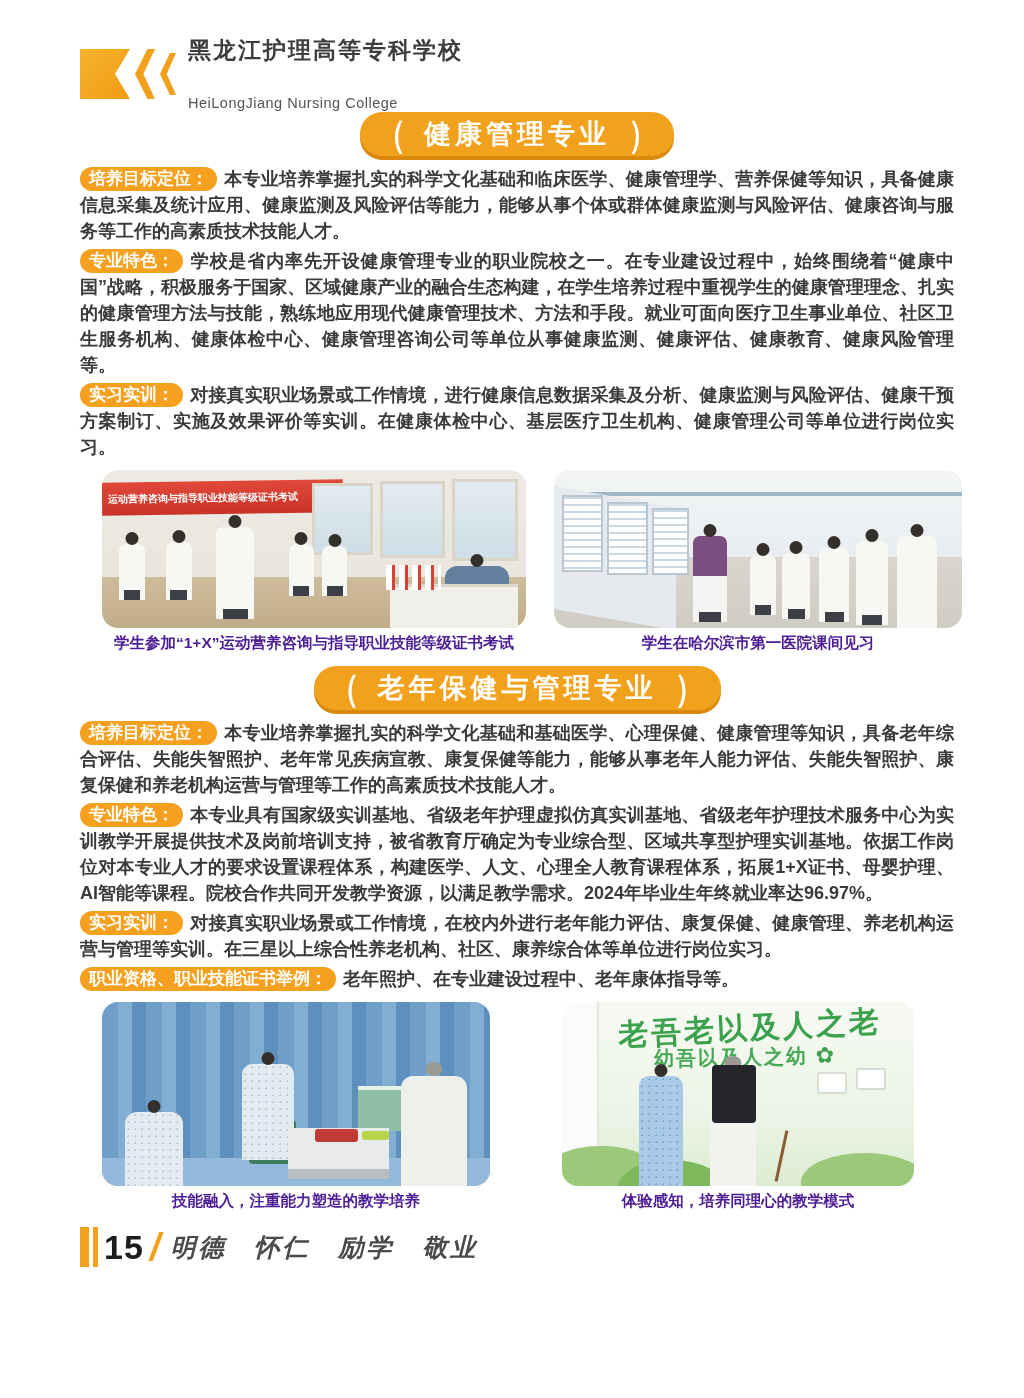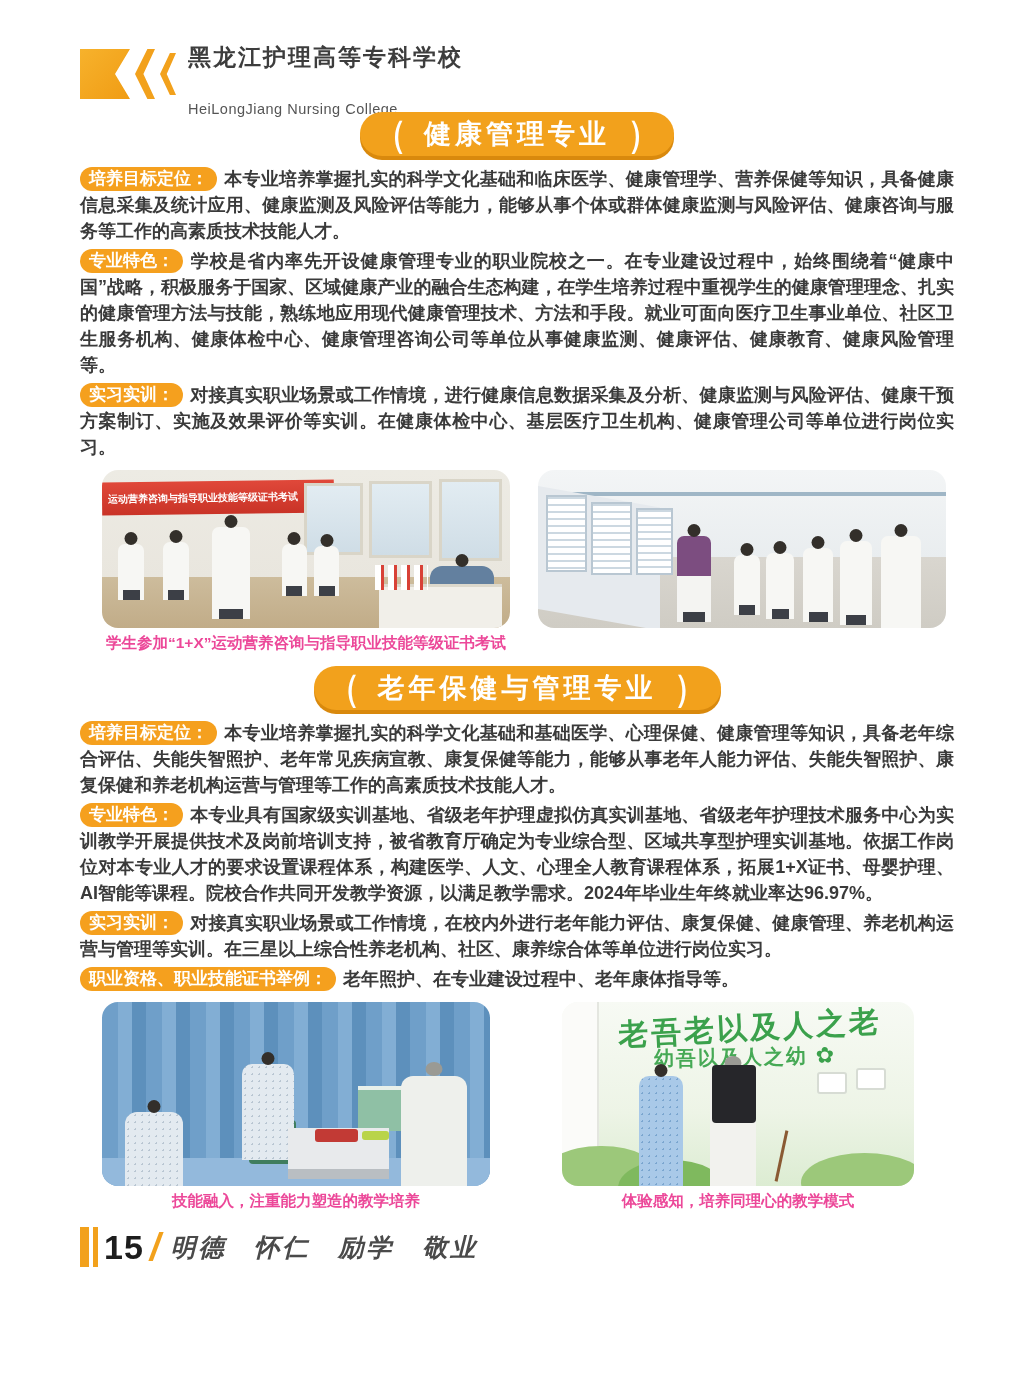--- a/index.html
+++ b/index.html
@@ -1,20 +1,20 @@
 <!DOCTYPE html>
 <html><head>
 <meta charset="utf-8">
 <style>
   html,body{margin:0;padding:0;background:#fff;}
   .page{position:relative;width:1024px;height:1398px;overflow:hidden;background:#fff;
         box-sizing:border-box;padding:44px 70px 0 80px;
         font-family:"Liberation Sans","DejaVu Sans",sans-serif;color:#3a3a3a;}
   
-  .hdr{display:flex;gap:12px;height:60px;margin-bottom:6px;}
+  .hdr{display:flex;align-items:center;gap:12px;height:60px;margin-bottom:6px;}
   .logo{display:flex;align-items:center;gap:5px;}
   .logo-square{width:50px;height:50px;background:linear-gradient(135deg,#f7b22c,#f09c14);
         clip-path:polygon(0 0,100% 0,70% 50%,100% 100%,0 100%);}
   .chev{width:20px;height:50px;background:#f2a11c;
         clip-path:polygon(100% 0,62% 0,0 50%,62% 100%,100% 100%,42% 50%);}
   .chev.small{width:16px;height:42px;}
   .school-cn{font-size:23px;font-weight:bold;letter-spacing:2px;color:#3d3d3d;line-height:1.15;}
   .school-en{font-size:14.5px;color:#555;letter-spacing:.5px;margin-top:31px;}
   
   .pill-wrap{display:flex;justify-content:center;margin:8px 0 10px 0;}
@@ -24,38 +24,38 @@
   .pill .ttl{color:#fff;font-size:27px;font-weight:bold;letter-spacing:4px;}
   
   .block{margin:0 0 4px 0;font-size:18px;line-height:26px;text-align:justify;font-weight:600;}
   .badge{display:inline-block;background:#f5a01e;color:#fff;border-radius:14px;
          padding:0 9px;line-height:24px;font-size:17px;font-weight:bold;margin-right:7px;
          position:relative;top:-1px;white-space:nowrap;}
   
   .photo-row{display:flex;margin-top:10px;}
   .photo-row figure{margin:0;}
   .photo{position:relative;overflow:hidden;border-radius:16px;background:#ddd;}
-  figcaption{margin-top:5px;text-align:center;font-size:15.5px;font-weight:600;color:#ec4899;}
+  figcaption{margin-top:5px;text-align:center;font-size:15.5px;font-weight:600;color:#4c1d95;}
   .row1{gap:28px;padding-left:22px;}
   .row1 .photo{width:408px;height:158px;}
   .row2{gap:72px;padding-left:22px;}
   .row2 .photo.p3{width:388px;height:184px;}
   .row2 .photo.p4{width:352px;height:184px;}
   .ab{position:absolute;}
   
   .fig{position:absolute;border-radius:7px 7px 0 0;}
   .fig::before{content:"";position:absolute;top:-12px;left:50%;transform:translateX(-50%);
         width:13px;height:13px;border-radius:50%;background:#332f2a;}
   .fig::after{content:"";position:absolute;bottom:0;left:18%;width:64%;height:10px;background:#3c3f46;}
   .coat{background:#f7f7f4;}
   .scrub{background:#e3eaf0;background-image:radial-gradient(#b9c6d2 1px,transparent 1px);background-size:7px 7px;}
   .denim{background:#63809f;}
   .nopants::after{display:none;}
   
-  .p1{background:linear-gradient(180deg,#edebe4 0%,#e9e6de 68%,#cdbc9c 68%,#c1ac88 100%);}
+  .p1{background:linear-gradient(180deg,#edebe4 0%,#e9e6de 68%,#cdbc9c 68%,#c1ac88 100%);padding-left:16px;}
   .p1-banner{left:0;top:7%;width:54%;height:21%;background:linear-gradient(#e0483a,#c93327);
         color:#fff;font-size:10px;font-weight:bold;display:flex;align-items:center;
         padding:0 6px;white-space:nowrap;overflow:hidden;transform:rotate(-.8deg);}
   .win{background:linear-gradient(#e2ecf2,#cfdde6);border:3px solid #d9d5c8;}
   .p1-table{right:2%;bottom:0;width:30%;height:26%;background:#f1efe9;border-top:3px solid #dcd8cc;}
   .p1-bottles{right:20%;bottom:24%;width:13%;height:16%;
         background:repeating-linear-gradient(90deg,#fff 0 6px,#d84136 6px 9px,transparent 9px 13px);}
   
   .p2{background:linear-gradient(180deg,#f3f5f6 0%,#e9edef 55%,#d9d6cf 55%,#cfccc4 100%);}
   .p2-beam{left:0;top:14%;width:100%;height:4px;background:#9fb6c6;}
@@ -157,20 +157,21 @@
         <div class="ab board" style="left:2%;top:16%;width:9%;height:46%;"></div>
         <div class="ab board" style="left:13%;top:20%;width:9%;height:44%;"></div>
         <div class="ab board" style="left:24%;top:24%;width:8%;height:40%;"></div>
         <div class="fig" style="left:34%;bottom:4%;width:34px;height:86px;background:linear-gradient(#7c4d80 0 46%,#f4f4f2 46% 100%);"></div>
         <div class="fig coat" style="left:48%;bottom:8%;width:26px;height:60px;"></div>
         <div class="fig coat" style="left:56%;bottom:6%;width:28px;height:66px;"></div>
         <div class="fig coat" style="left:65%;bottom:4%;width:30px;height:74px;"></div>
         <div class="fig coat" style="left:74%;bottom:2%;width:32px;height:84px;"></div>
         <div class="fig coat nopants" style="left:84%;bottom:0;width:40px;height:92px;"></div>
       </div>
+      <figcaption>学生在哈尔滨市第一医院课间见习</figcaption>
     </figure>
   </div>
 
   <div class="pill-wrap" style="margin-top:12px;">
     <div class="pill">
       <span class="paren">（</span>
       <span class="ttl">老年保健与管理专业</span>
       <span class="paren">）</span>
     </div>
   </div>

